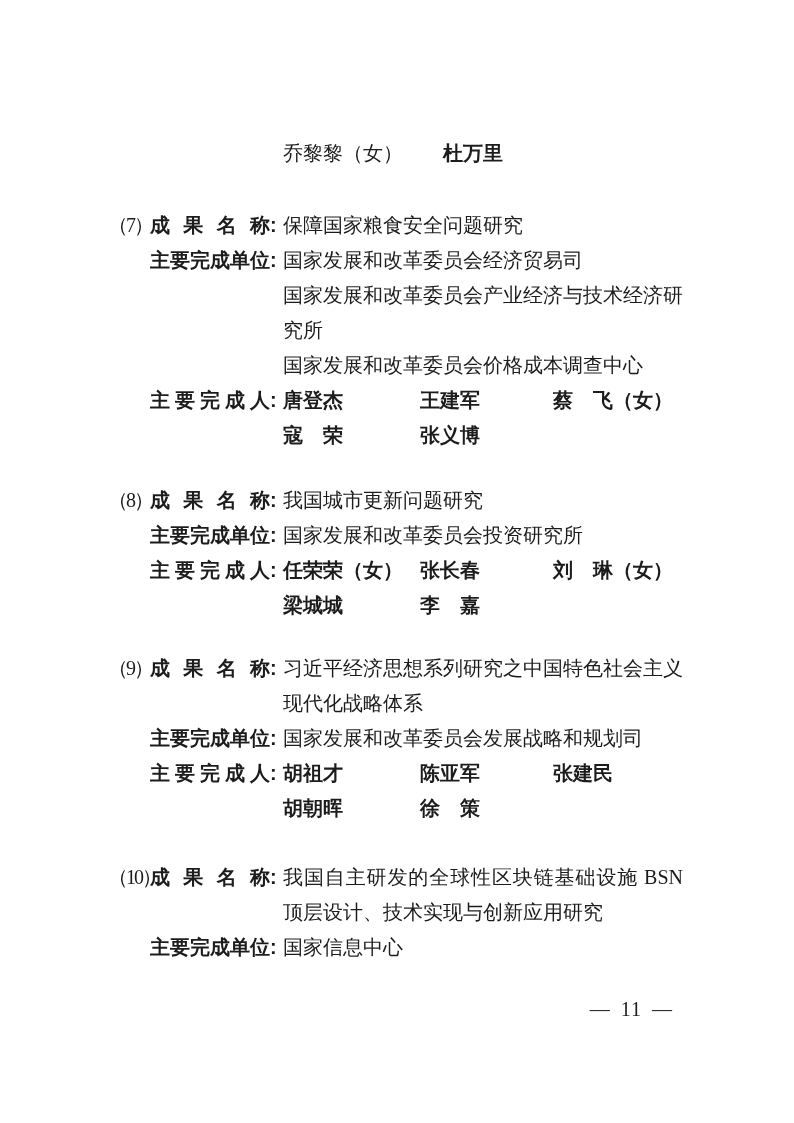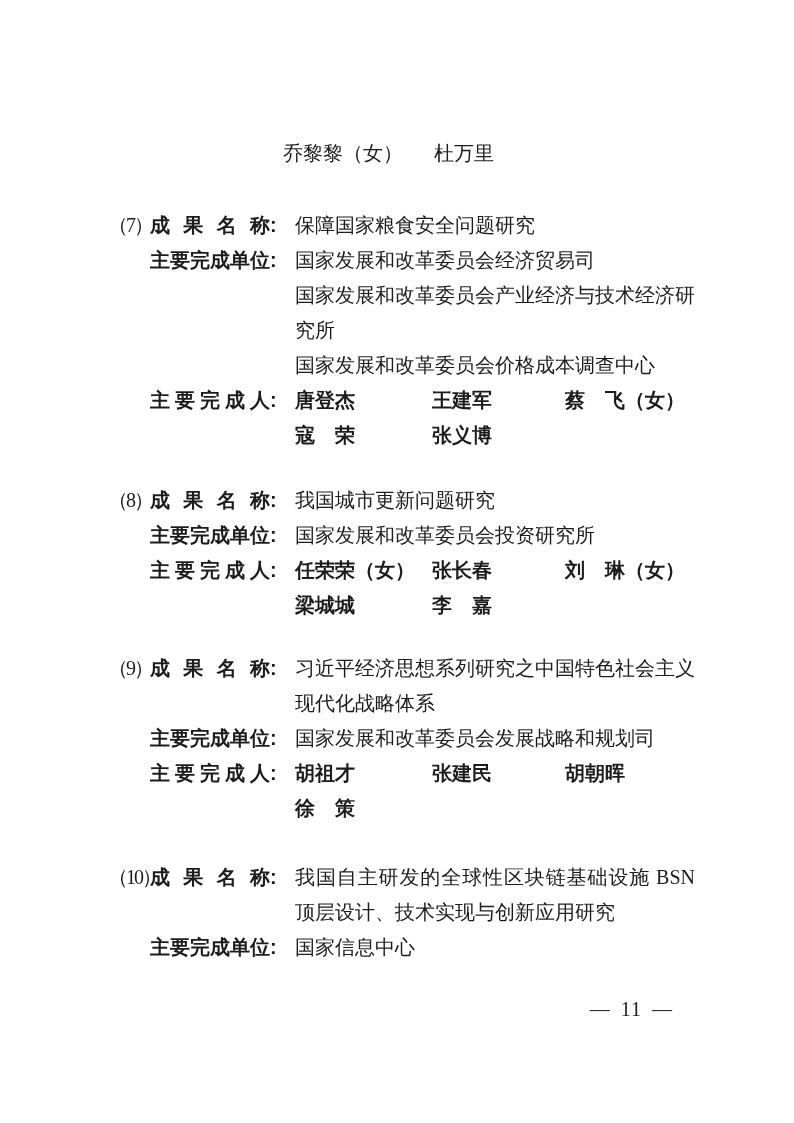--- a/index.html
+++ b/index.html
@@ -34,31 +34,31 @@
     font-family: "Liberation Sans", "DejaVu Sans", sans-serif;
     font-weight: 700;
     white-space: nowrap;
   }
   .colon {
     flex: none;
     width: 13px;
     font-family: "Liberation Sans", "DejaVu Sans", sans-serif;
     font-weight: 700;
   }
-  .val { width: 400px; text-align: justify; margin-left: 12px; }
+  .val { width: 400px; text-align: justify; }
   .units .unit { text-align: justify; }
   .people {
     width: 400px;
     display: grid;
     grid-template-columns: 137px 133px 1fr;
     font-weight: bold;
   }
   .people span { white-space: nowrap; }
   .cont-row { display: flex; padding-left: 175px; line-height: 35px; }
-  .cont-row span + span { margin-left: 31px; }
+  .cont-row span + span { margin-left: 40px; font-weight: bold; }
   .item-7  { margin-top: 37px; }
   .item-8  { margin-top: 30px; }
   .item-9  { margin-top: 28px; }
   .item-10 { margin-top: 34px; }
   .footer {
     position: absolute;
     top: 996px;
     right: 121px;
     line-height: 26px;
     letter-spacing: 1px;
@@ -208,20 +208,21 @@
         <span class="flabel">
             <span>主</span>
             <span>要</span>
             <span>完</span>
             <span>成</span>
             <span>人</span>
           </span>
         <span class="colon">:</span>
         <div class="val people">
           <span>胡祖才</span>
+          <span>陈亚军</span>
           <span>张建民</span>
           <span>胡朝晖</span>
           <span>徐　策</span>
           <span></span>
         </div>
       </div>
     </div>
 
     <div class="item item-10">
       <div class="row">

